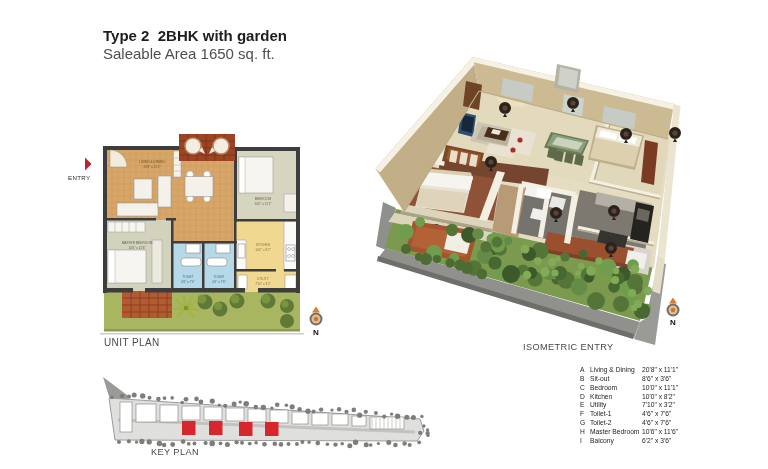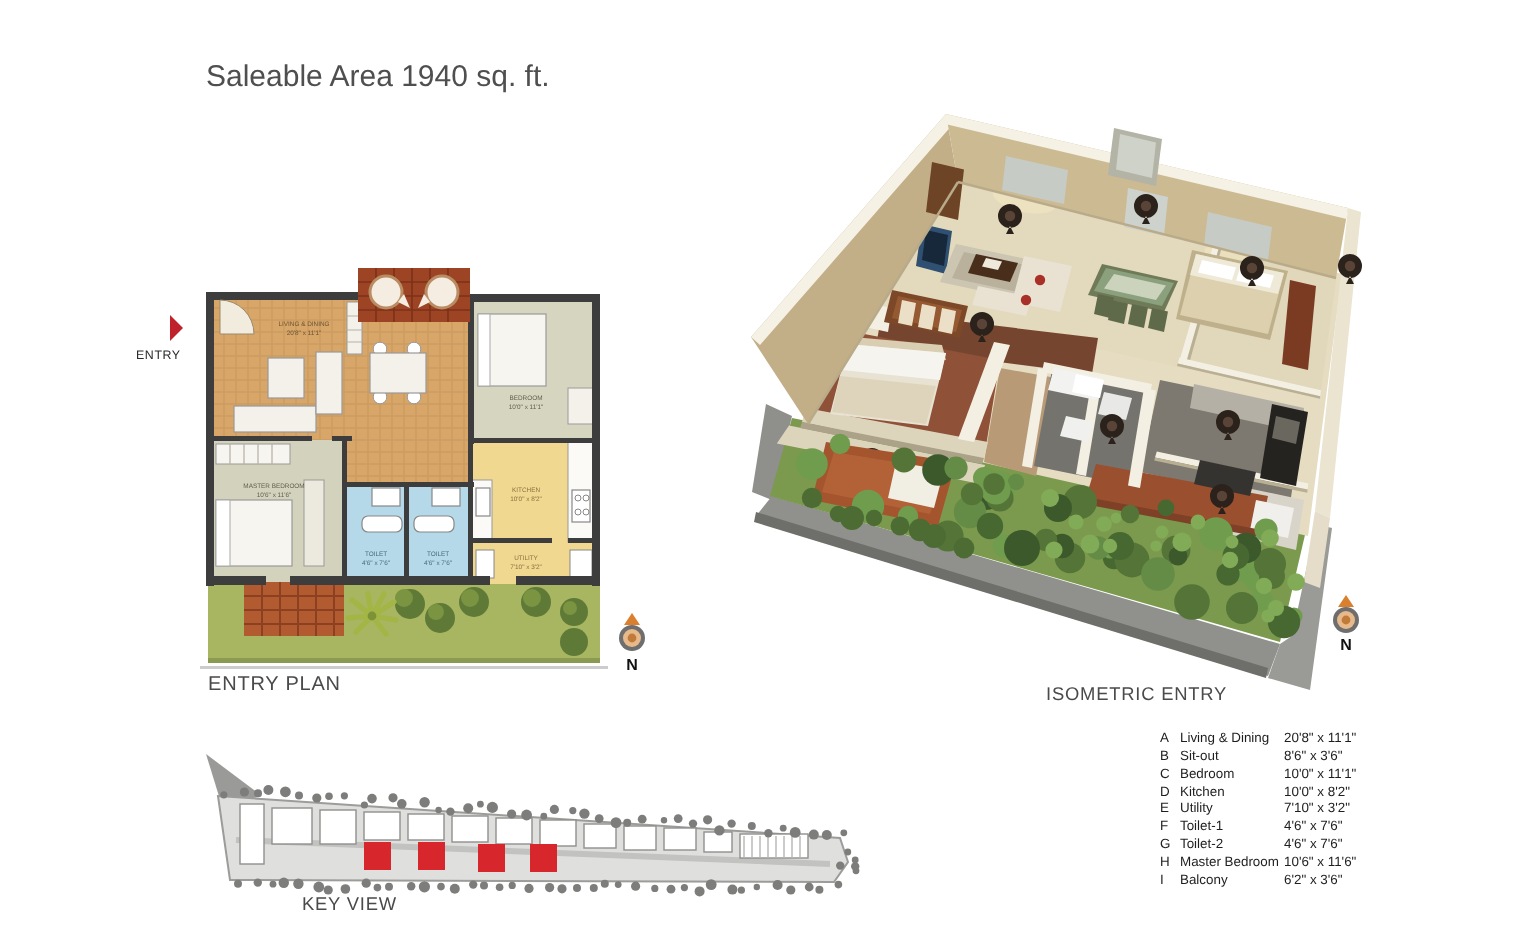--- a/index.html
+++ b/index.html
@@ -12,21 +12,22 @@
   #t3{font-size:10px;color:#5a5a5a;margin-top:2px;}
   .lbl{color:#4a4a4a;font-size:10px;letter-spacing:0.4px;}
   #legend{left:580px;top:366px;font-size:6.7px;color:#1e1e1e;}
   #legend .row{height:8.85px;white-space:nowrap;}
   #legend .l{display:inline-block;width:10px;}
   #legend .n{display:inline-block;width:52px;}
 </style>
 </head>
 <body>
 <div class="abs" id="title">
-  <div id="t2">Saleable Area 1940 sq. ft.</div>
+  <div id="t1">Type 2&nbsp;&nbsp;2BHK with garden</div>
+  <div id="t2">Saleable Area 1650 sq. ft.</div>
 </div>
 
 <svg class="abs" style="left:0;top:0" width="768" height="469" viewBox="0 0 768 469">
 
   <g id="unitplan">
 
     <rect x="104" y="291" width="196" height="39" fill="#a8b561"></rect>
     <rect x="104" y="329" width="196" height="2.5" fill="#8a9a50"></rect>
     <rect x="100" y="333" width="204" height="1.5" fill="#cccccc"></rect>
 
@@ -517,23 +518,23 @@
     <circle cx="419.2" cy="442.3" r="1.9"></circle>
     <circle cx="423.9" cy="426.0" r="1.7"></circle>
     <circle cx="427.6" cy="430.0" r="1.7"></circle>
     <circle cx="427.6" cy="433.2" r="2.1"></circle>
     <circle cx="428.0" cy="435.4" r="1.7"></circle>
     <circle cx="420.1" cy="432.8" r="2.1"></circle>
     </g>
   </g>
 </svg>
 
-<div class="abs lbl" style="left:104px;top:337px;">ENTRY PLAN</div>
+<div class="abs lbl" style="left:104px;top:337px;">UNIT PLAN</div>
 <div class="abs lbl" style="left:523px;top:342px;font-size:9.2px;">ISOMETRIC ENTRY</div>
-<div class="abs lbl" style="left:151px;top:447px;font-size:9.2px;">KEY VIEW</div>
+<div class="abs lbl" style="left:151px;top:447px;font-size:9.2px;">KEY PLAN</div>
 
 <div class="abs" id="legend">
   <div class="row"><span class="l">A</span><span class="n">Living &amp; Dining</span><span>20'8" x 11'1"</span></div>
   <div class="row"><span class="l">B</span><span class="n">Sit-out</span><span>8'6" x 3'6"</span></div>
   <div class="row"><span class="l">C</span><span class="n">Bedroom</span><span>10'0" x 11'1"</span></div>
   <div class="row"><span class="l">D</span><span class="n">Kitchen</span><span>10'0" x 8'2"</span></div>
   <div class="row"><span class="l">E</span><span class="n">Utility</span><span>7'10" x 3'2"</span></div>
   <div class="row"><span class="l">F</span><span class="n">Toilet-1</span><span>4'6" x 7'6"</span></div>
   <div class="row"><span class="l">G</span><span class="n">Toilet-2</span><span>4'6" x 7'6"</span></div>
   <div class="row"><span class="l">H</span><span class="n">Master Bedroom</span><span>10'6" x 11'6"</span></div>

